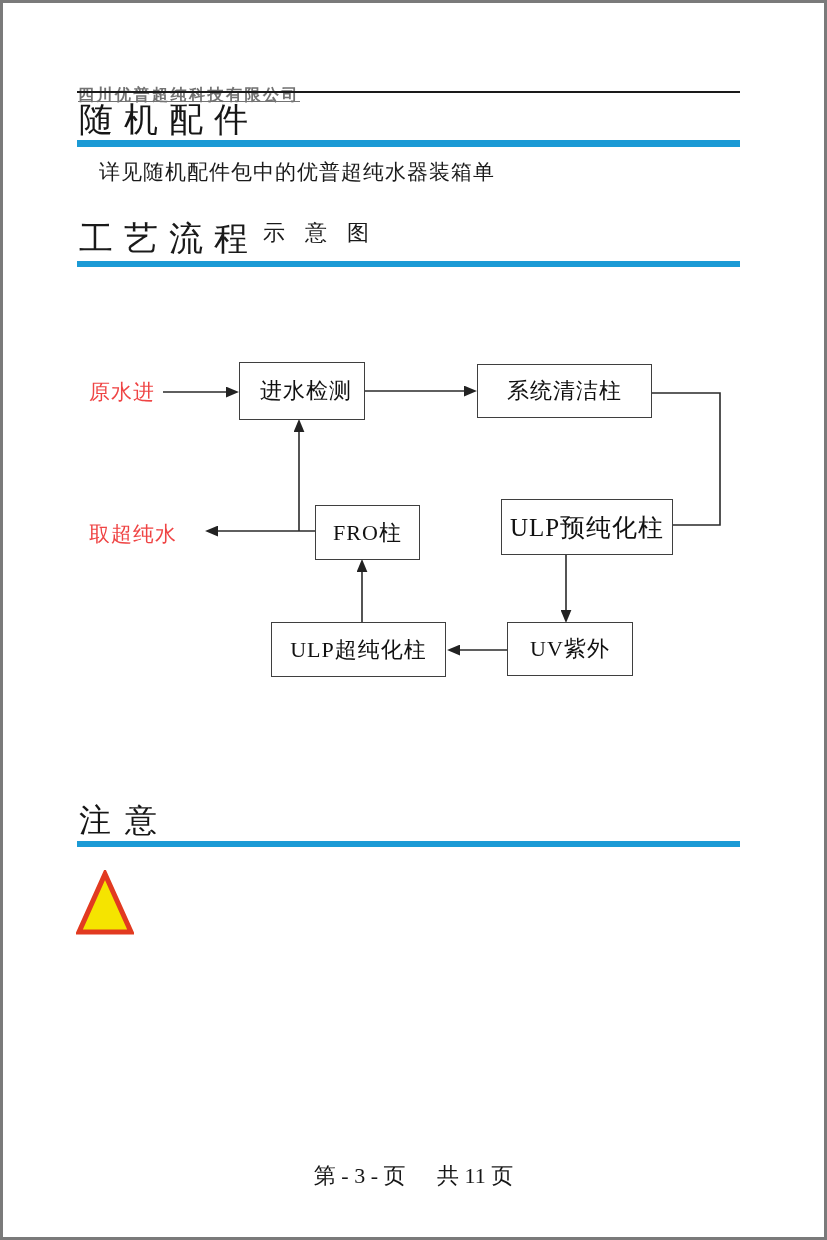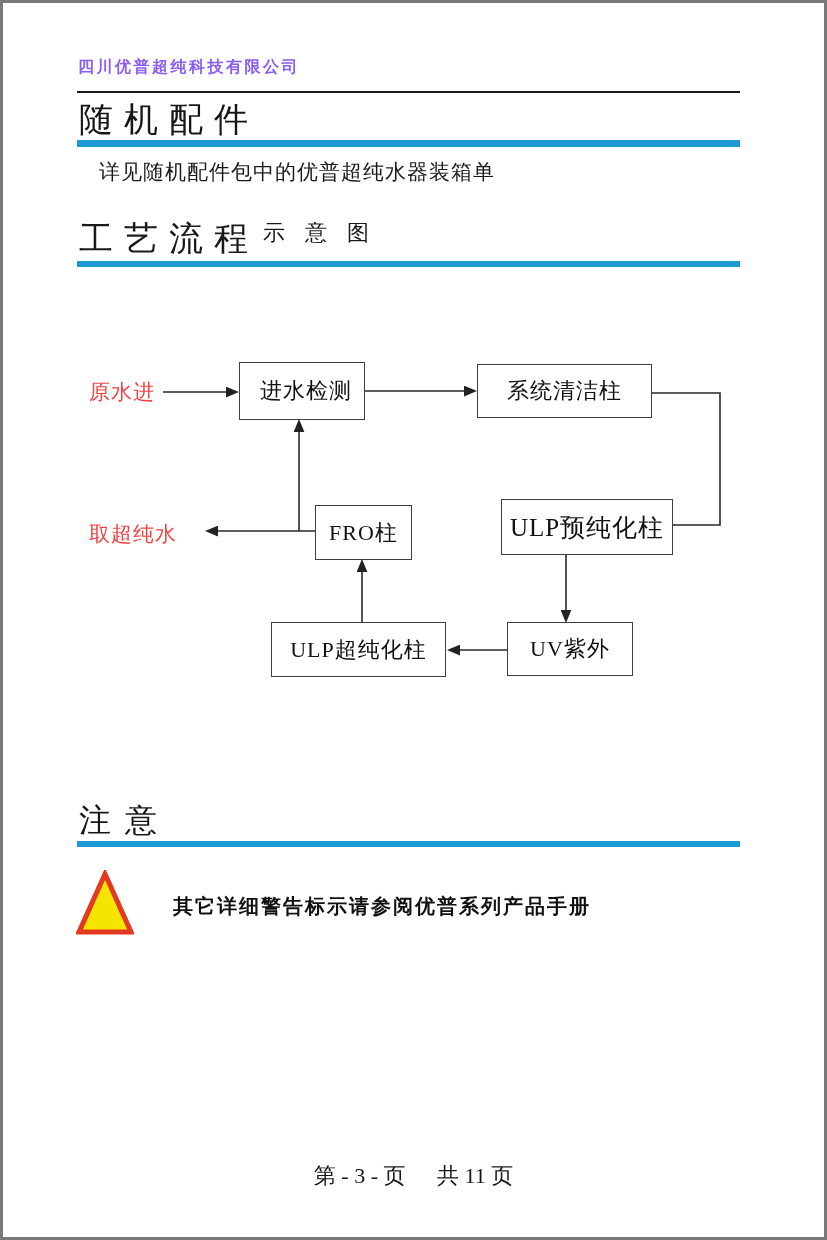--- a/index.html
+++ b/index.html
@@ -10,24 +10,24 @@
     border:3px solid #7a7a7a;
     background:#ffffff;
     font-family:"Liberation Serif","DejaVu Serif",serif;
     color:#1a1a1a;
     overflow:hidden;
   }
   .abs{position:absolute;}
 
   
   .company{
-    left:75px;top:54px;
+    left:75px;top:82px;
     font-family:"Liberation Sans","DejaVu Sans",sans-serif;
     font-weight:bold;font-size:16px;letter-spacing:2.5px;
-    color:#8b5cf6;white-space:nowrap;
+    color:#737373;white-space:nowrap;text-decoration:underline;
   }
   .rule-black{left:74px;top:88px;width:663px;height:2px;background:#1a1a1a;}
 
   
   .sec-title{font-size:34px;line-height:1;letter-spacing:11px;color:#161616;white-space:nowrap;}
   .title-accessories{left:76px;top:100px;}
   .rule-blue{left:74px;width:663px;background:#1b9ad5;}
   .rb1{top:137px;height:7px;}
   .body-text{left:96px;top:155px;font-size:21px;letter-spacing:1px;white-space:nowrap;}
 
@@ -41,21 +41,21 @@
   .flow-box{
     position:absolute;box-sizing:border-box;
     background:#fff;border:1.5px solid #3f3f3f;
     display:flex;align-items:center;justify-content:center;
     font-size:22px;letter-spacing:1px;white-space:nowrap;color:#111;
   }
   .flow-label{position:absolute;font-size:21px;letter-spacing:1px;white-space:nowrap;color:#ef4444;}
   .bx-inlet{left:236px;top:359px;width:126px;height:58px;padding-left:8px;}
   .bx-clean{left:474px;top:361px;width:175px;height:54px;}
   .bx-ulppre{left:498px;top:496px;width:172px;height:56px;font-size:25px;}
-  .bx-fro{left:312px;top:502px;width:97px;height:55px;}
+  .bx-fro{left:312px;top:502px;width:105px;height:55px;}
   .bx-uv{left:504px;top:619px;width:126px;height:54px;}
   .bx-ulpultra{left:268px;top:619px;width:175px;height:55px;}
   .lb-raw{left:86px;top:375px;}
   .lb-take{left:86px;top:517px;}
 
   
   .title-notice{left:76px;top:801px;font-size:32px;line-height:1;letter-spacing:14px;}
   .rb3{top:838px;height:6px;}
   .warn-tri{left:73px;top:867px;width:58px;height:66px;}
   .warn-text{
@@ -115,20 +115,19 @@
   <div class="flow-box bx-ulpultra">ULP超纯化柱</div>
 
   <div class="abs sec-title title-notice">注意</div>
   <div class="abs rule-blue rb3"></div>
 
   <span class="abs warn-tri">
     <svg width="58" height="66" viewBox="0 0 58 66" xmlns="http://www.w3.org/2000/svg">
       <polygon points="29,4 3,62 55,62" fill="#f5e400" stroke="#e23a20" stroke-width="5" stroke-linejoin="miter"></polygon>
     </svg>
   </span>
-  <div class="abs warn-text">其它详细警告标示请参阅优普系列产品手册</div>
 
   <div class="abs footer">
     <span>第 - 3 - 页</span>
     <span class="gap">共 11 页</span>
   </div>
 
 </div>
 
 </body></html>

